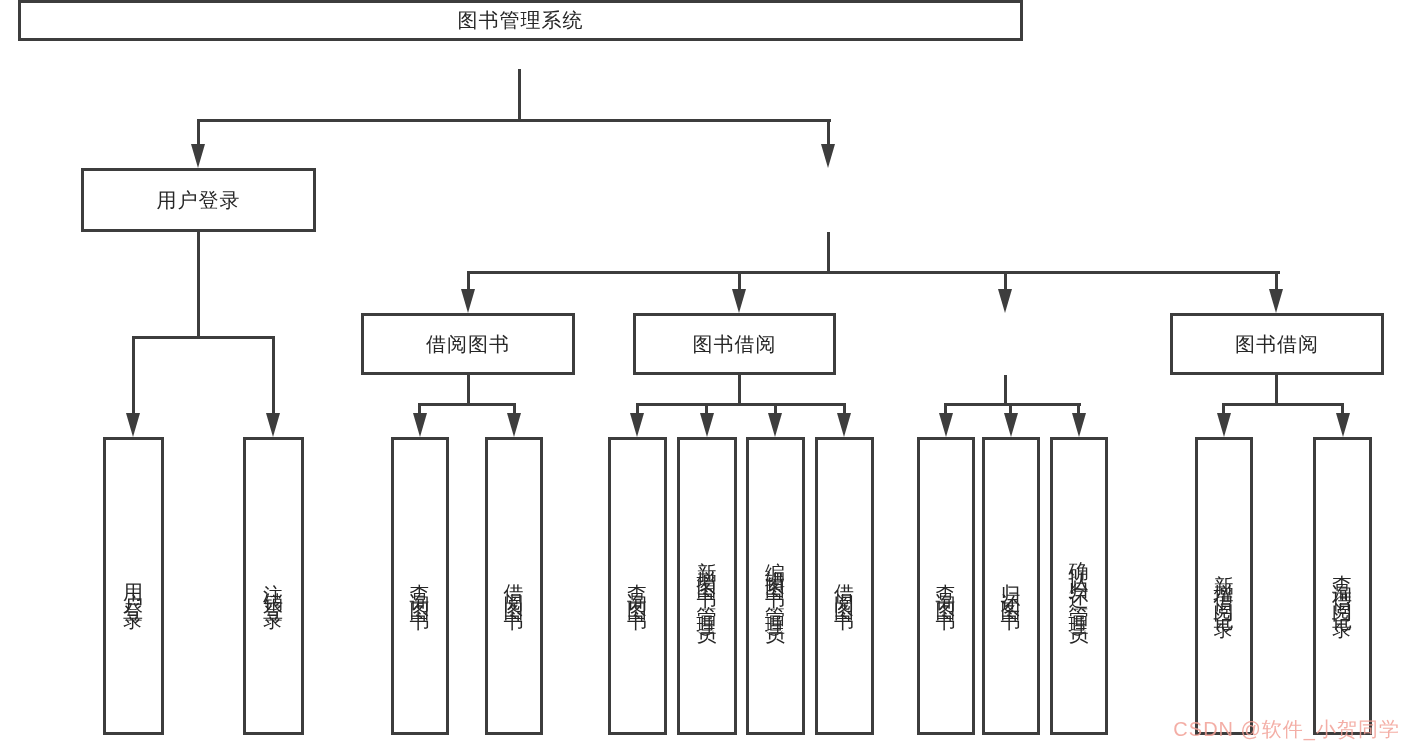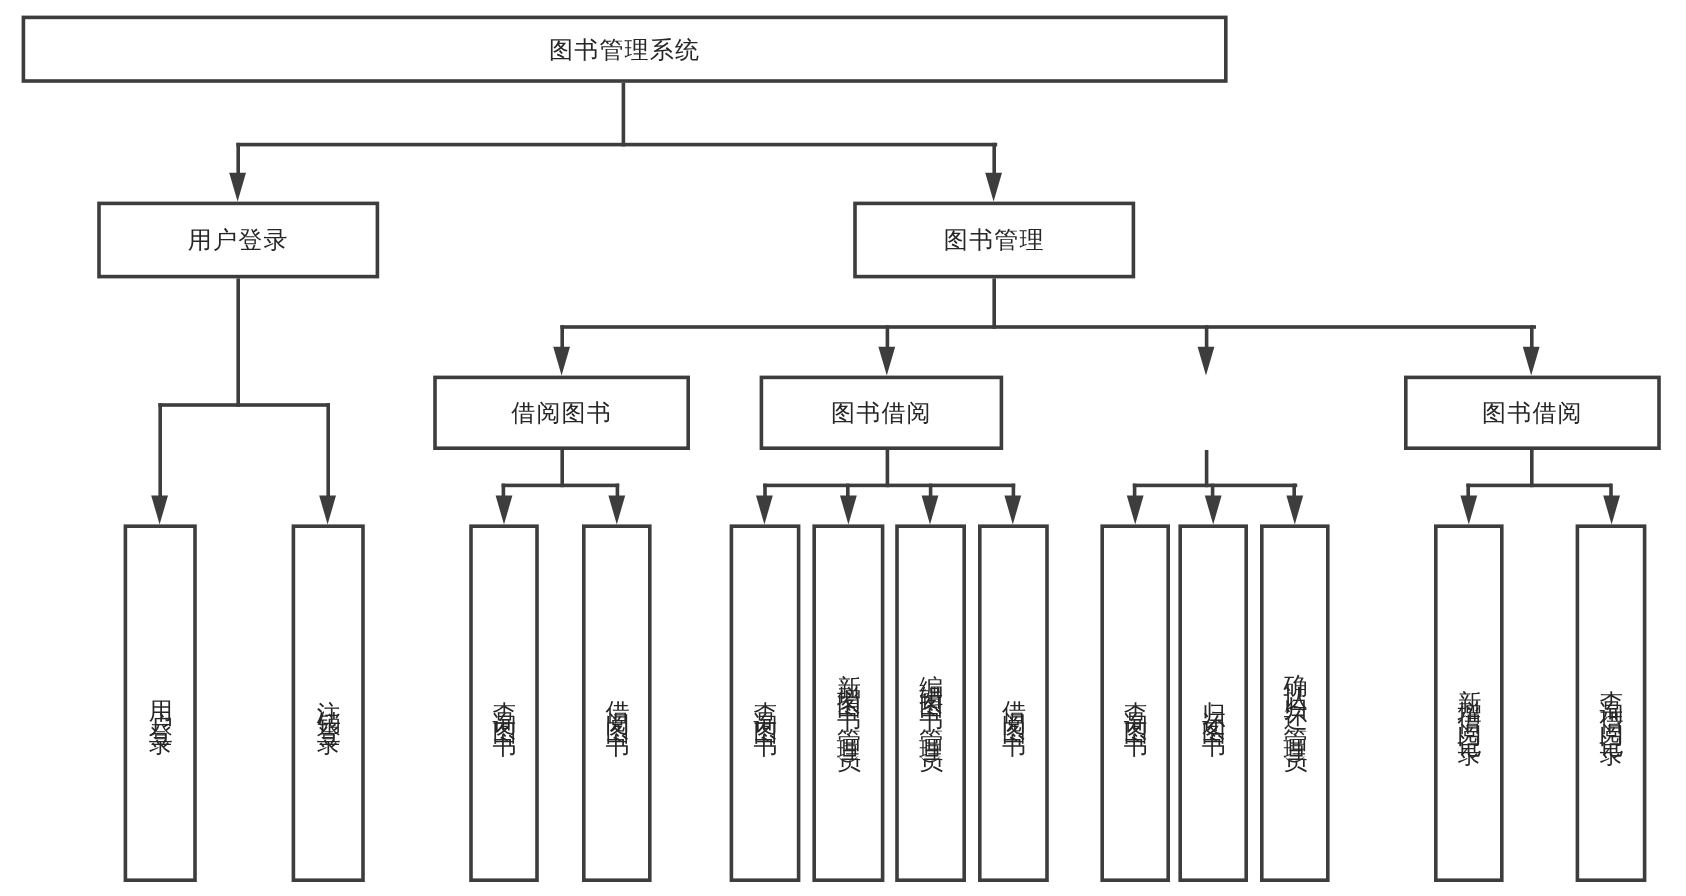--- a/index.html
+++ b/index.html
@@ -47,29 +47,26 @@
     font-size:20px;letter-spacing:1px;
     color:#f2a197;opacity:0.85;
     z-index:5;
   }
 </style>
 </head>
 <body>
 
 <div id="stage">
 
-  <div class="hbox" style="left:18px;top:13px;width:1005px;height:56px;">
+  <div class="hbox" style="left:18px;top:0;width:1005px;height:41px;">
     <span>图书管理系统</span>
   </div>
 
   <div class="hbox" style="left:81px;top:168px;width:235px;height:64px;">
     <span>用户登录</span>
-  </div>
-  <div class="hbox" style="left:711px;top:168px;width:235px;height:64px;">
-    <span>图书管理</span>
   </div>
 
   <div class="hbox" style="left:361px;top:313px;width:214px;height:62px;">
     <span>借阅图书</span>
   </div>
   <div class="hbox" style="left:633px;top:313px;width:203px;height:62px;">
     <span>图书借阅</span>
   </div>
   <div class="hbox" style="left:1170px;top:313px;width:214px;height:62px;">
     <span>图书借阅</span>
@@ -185,14 +182,15 @@
 
   <div>
     <div class="vl" style="left:1275px;top:375px;height:31px;"></div>
     <div class="hl" style="left:1222px;top:403px;width:121px;"></div>
     <div class="vl" style="left:1222px;top:403px;height:14px;"></div>
     <div class="arw" style="left:1217px;top:413px;"></div>
     <div class="vl" style="left:1341px;top:403px;height:14px;"></div>
     <div class="arw" style="left:1336px;top:413px;"></div>
   </div>
 
+  <div id="watermark">CSDN @软件_小贺同学</div>
 
 </div>
 
 </body></html>

